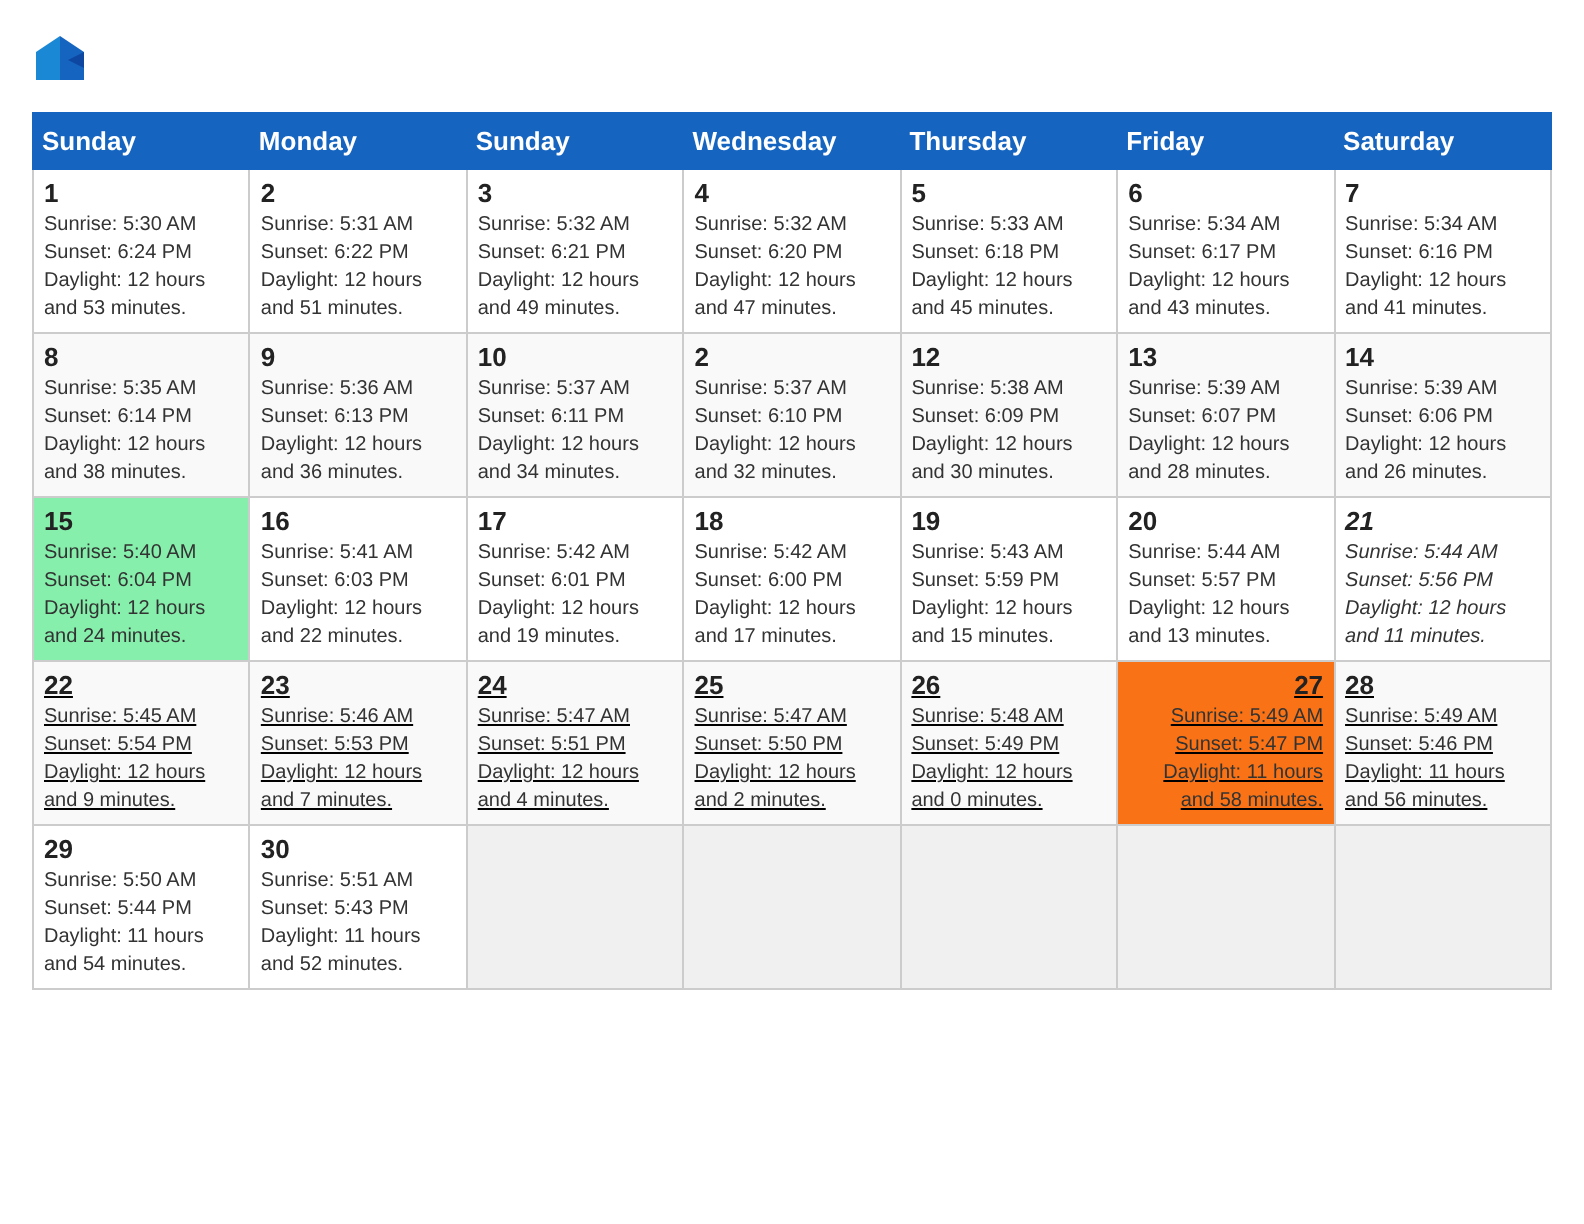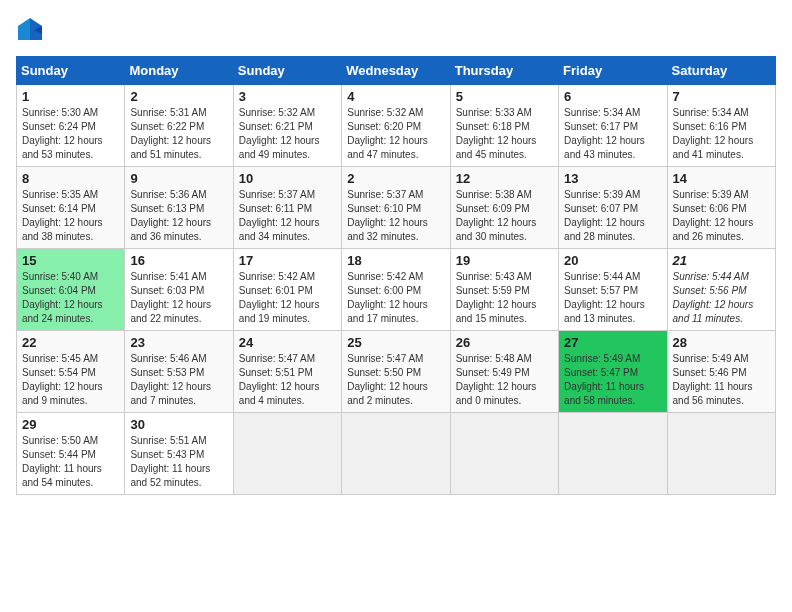--- a/index.html
+++ b/index.html
@@ -206,42 +206,42 @@
         </td>
         <td style="background: rgb(255, 255, 255);">
           <span class="day-num">20</span>
           <div class="cell-info">Sunrise: 5:44 AM<br>Sunset: 5:57 PM<br>Daylight: 12 hours<br>and 13 minutes.</div>
         </td>
         <td style="background: rgb(255, 255, 255); font-style: italic;">
           <span class="day-num">21</span>
           <div class="cell-info">Sunrise: 5:44 AM<br>Sunset: 5:56 PM<br>Daylight: 12 hours<br>and 11 minutes.</div>
         </td>
       </tr>
-      <tr style="background: rgb(249, 249, 249);">
+      <tr style="background: rgb(249, 249, 249); text-decoration: underline;">
         <td style="background: rgb(249, 249, 249);">
           <span class="day-num">22</span>
           <div class="cell-info">Sunrise: 5:45 AM<br>Sunset: 5:54 PM<br>Daylight: 12 hours<br>and 9 minutes.</div>
         </td>
         <td style="background: rgb(249, 249, 249);">
           <span class="day-num">23</span>
           <div class="cell-info">Sunrise: 5:46 AM<br>Sunset: 5:53 PM<br>Daylight: 12 hours<br>and 7 minutes.</div>
         </td>
         <td style="background: rgb(249, 249, 249);">
           <span class="day-num">24</span>
           <div class="cell-info">Sunrise: 5:47 AM<br>Sunset: 5:51 PM<br>Daylight: 12 hours<br>and 4 minutes.</div>
         </td>
         <td style="background: rgb(249, 249, 249);">
           <span class="day-num">25</span>
           <div class="cell-info">Sunrise: 5:47 AM<br>Sunset: 5:50 PM<br>Daylight: 12 hours<br>and 2 minutes.</div>
         </td>
         <td style="background: rgb(249, 249, 249);">
           <span class="day-num">26</span>
           <div class="cell-info">Sunrise: 5:48 AM<br>Sunset: 5:49 PM<br>Daylight: 12 hours<br>and 0 minutes.</div>
         </td>
-        <td style="background: #22c55e;">
+        <td style="background: #f97316; text-align: right;">
           <span class="day-num">27</span>
           <div class="cell-info">Sunrise: 5:49 AM<br>Sunset: 5:47 PM<br>Daylight: 11 hours<br>and 58 minutes.</div>
         </td>
         <td style="background: rgb(249, 249, 249);">
           <span class="day-num">28</span>
           <div class="cell-info">Sunrise: 5:49 AM<br>Sunset: 5:46 PM<br>Daylight: 11 hours<br>and 56 minutes.</div>
         </td>
       </tr>
       <tr style="background: rgb(255, 255, 255); padding-left: 18px;">
         <td style="background: rgb(255, 255, 255);">

